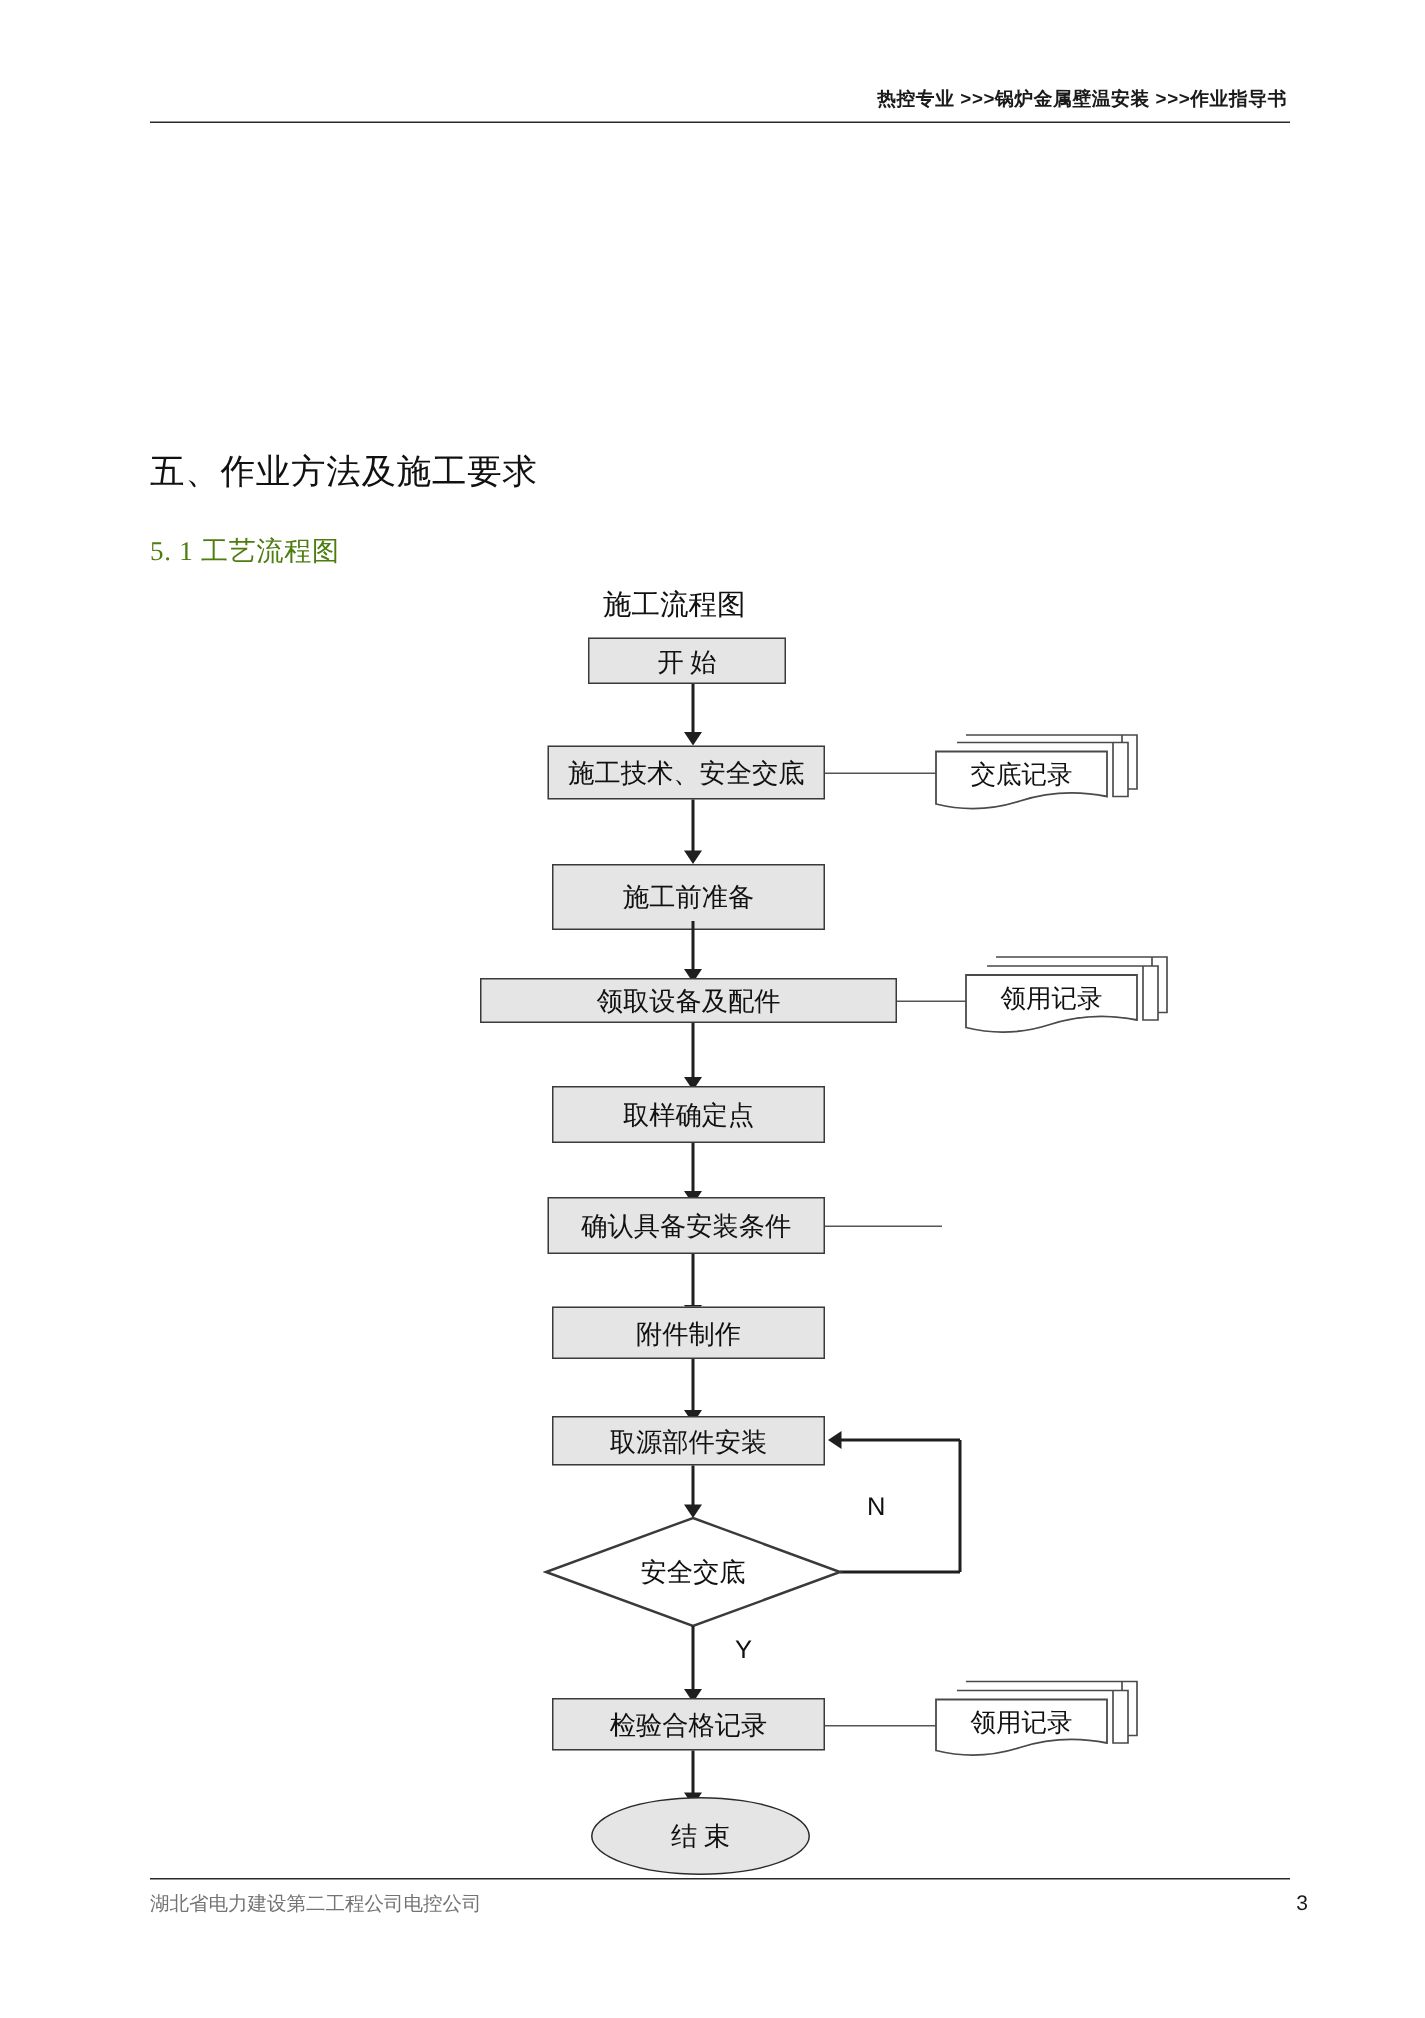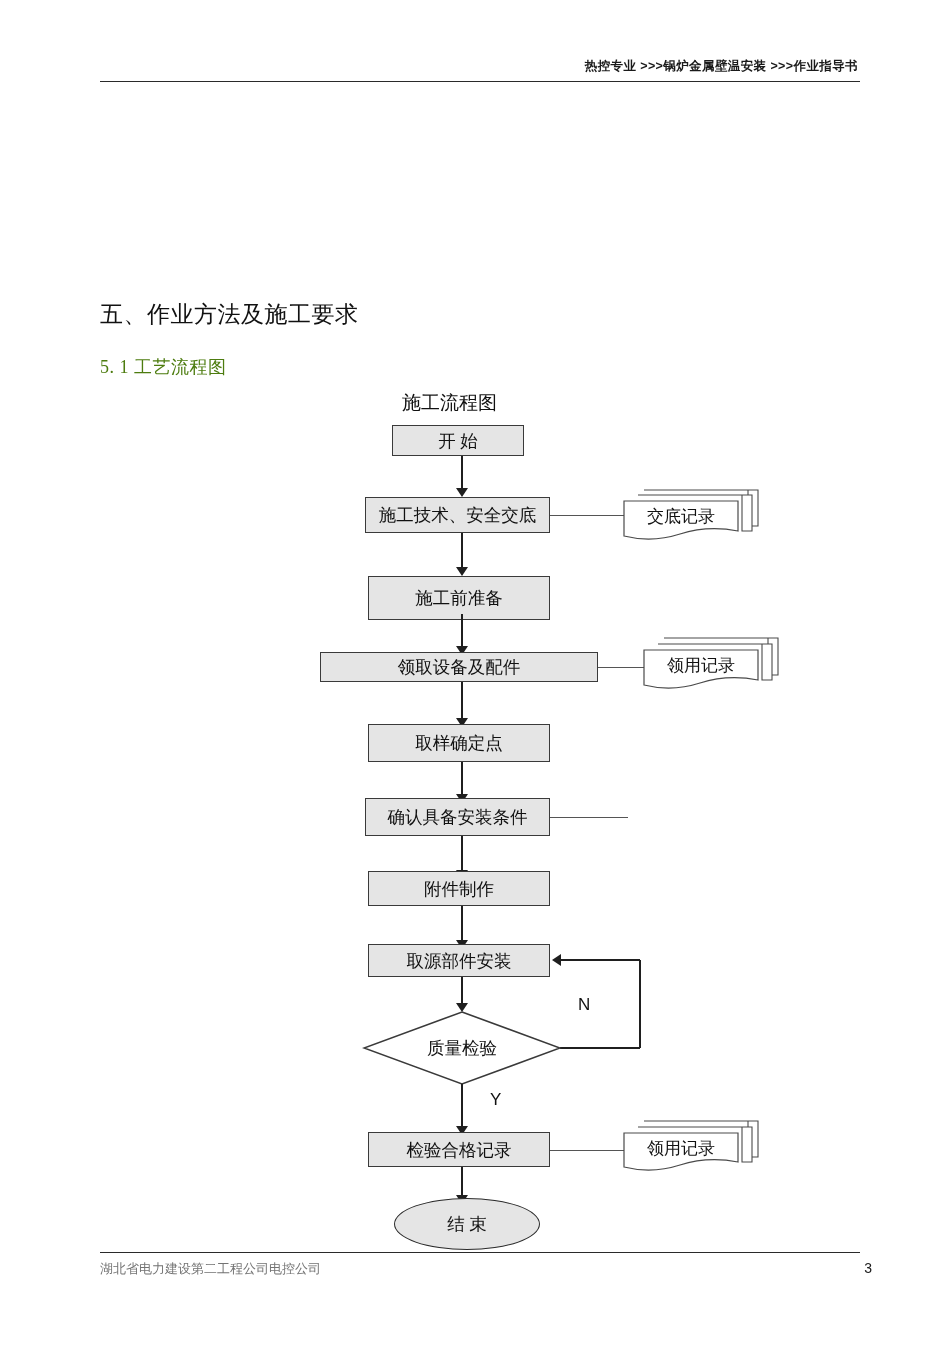--- a/index.html
+++ b/index.html
@@ -309,21 +309,21 @@
 
     <div class="branch-label" style="left:578px; top:605px;">N</div>
 
     <div class="conn v" style="left:461px; top:587px; height:30px;"></div>
     <div class="arrowhead" style="left:456px; top:613px;"></div>
 
     <div class="decision" style="left:362px; top:620px;">
       <svg class="dia-svg" width="200" height="76" viewBox="0 0 200 76">
         <polygon points="100,2 198,38 100,74 2,38" fill="#ffffff" stroke="#3a3a3a" stroke-width="1.6"></polygon>
       </svg>
-      <div class="dia-label">质量检验</div>
+      <div class="dia-label">安全交底</div>
     </div>
 
     <div class="conn v" style="left:461px; top:694px; height:46px;"></div>
     <div class="arrowhead" style="left:456px; top:736px;"></div>
     <div class="branch-label" style="left:490px; top:700px;">Y</div>
 
     <div class="node" style="left:368px; top:742px; width:182px; height:35px;">检验合格记录</div>
 
     <div class="conn h" style="left:550px; top:760px; width:78px;"></div>
 

